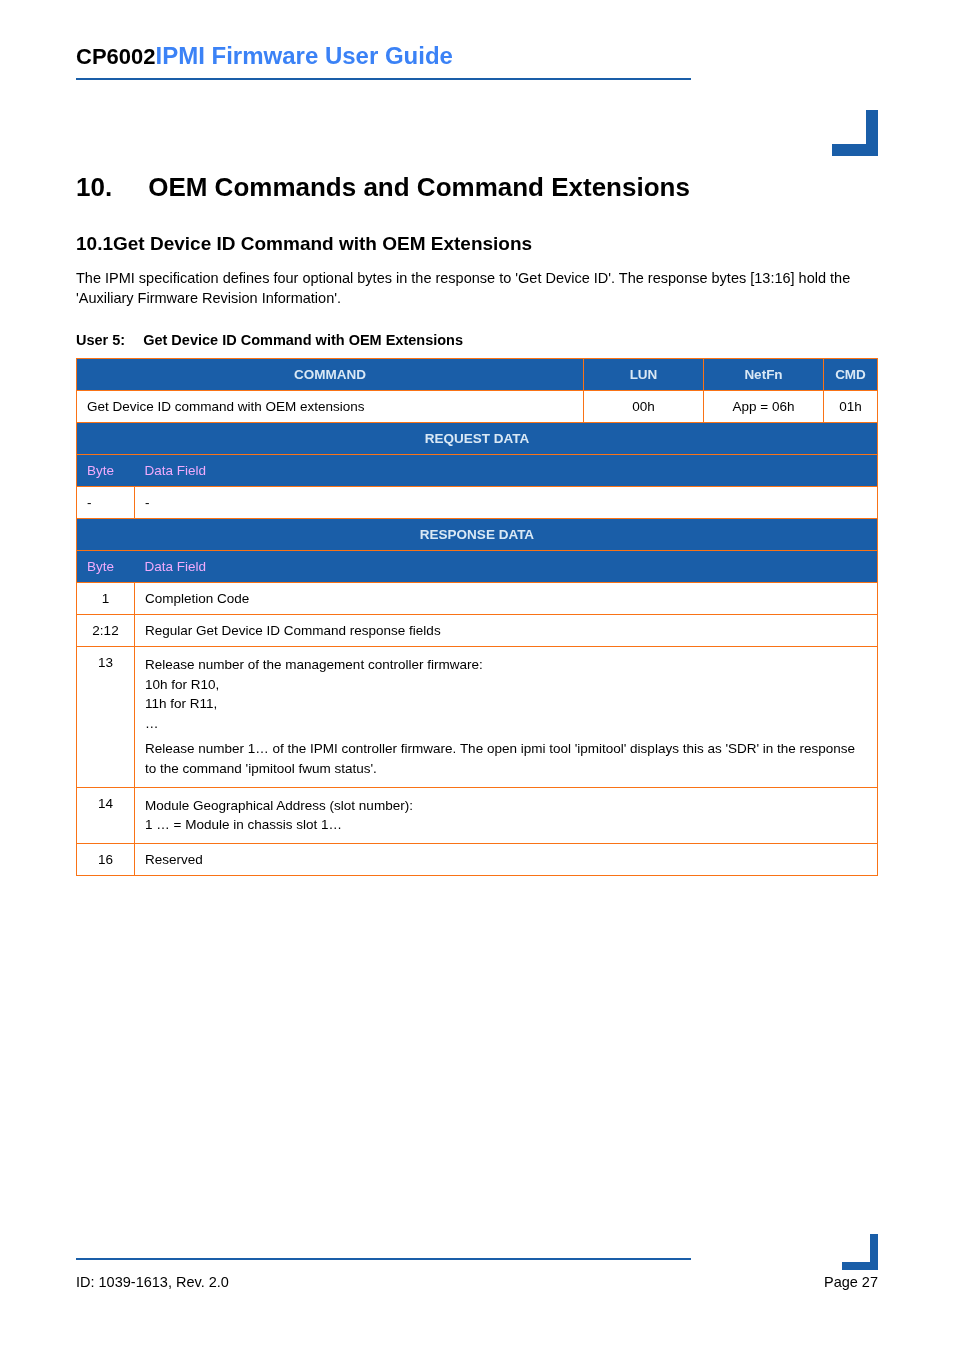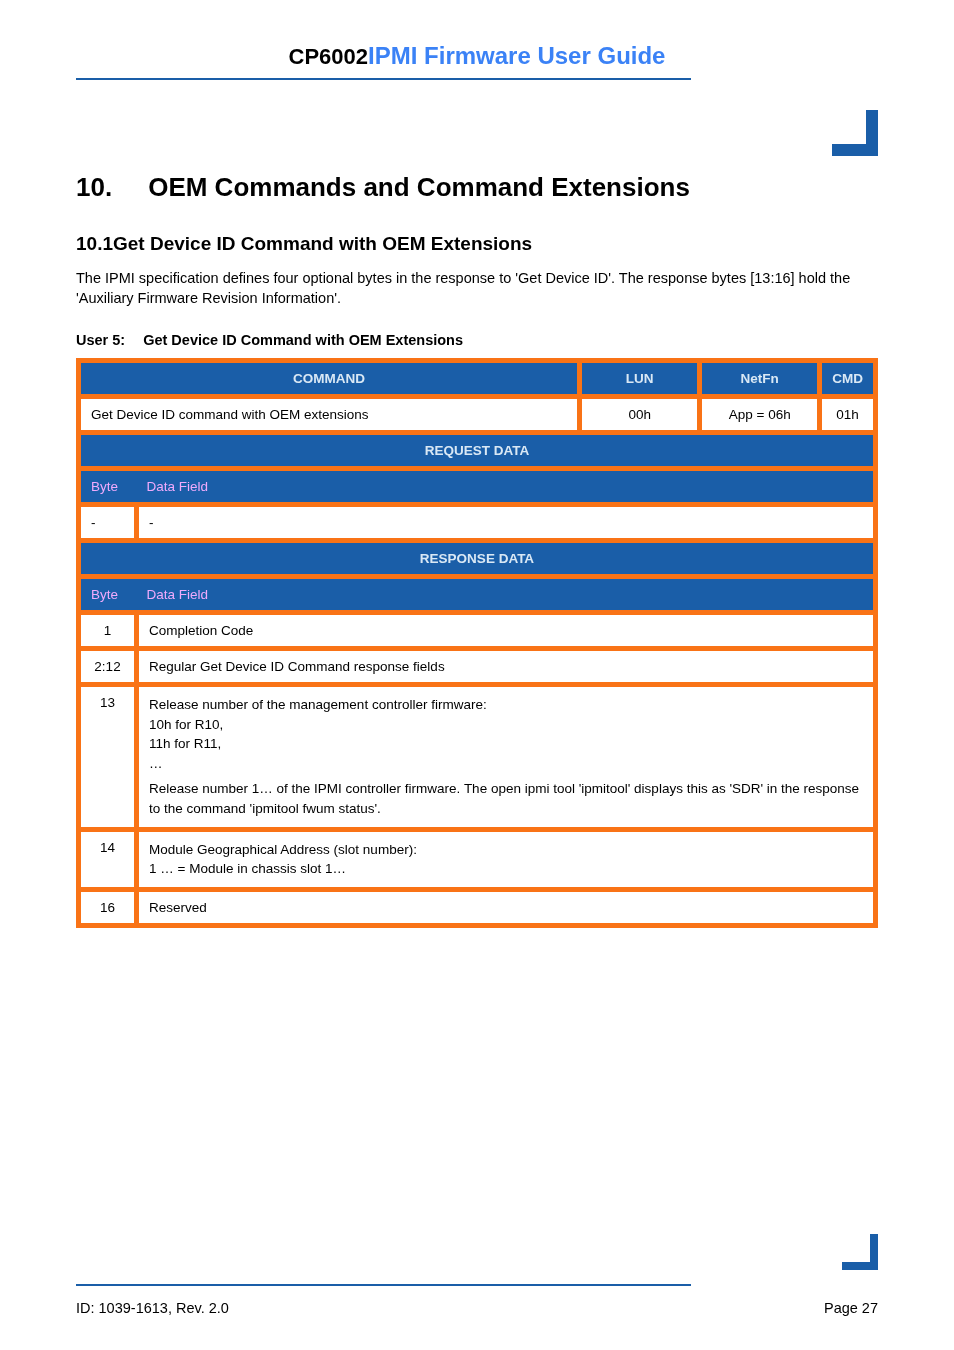--- a/index.html
+++ b/index.html
@@ -6,21 +6,21 @@
   body {
     font-family: Arial, Helvetica, sans-serif;
     background: #fff;
     width: 954px;
     height: 1350px;
     position: relative;
     padding: 42px 76px 42px 76px;
   }
   .header-row {
     display: flex;
-    justify-content: center;
+    justify-content: flex-start;
     align-items: baseline;
     padding-bottom: 6px;
   }
   .header-left { font-size: 22px; font-weight: bold; color: #000; }
   .header-right { font-size: 24px; font-weight: bold; color: #3b82f6; }
   .header-rule { border: none; border-top: 2px solid #1a5ea8; margin-top: 2px; width: 615px; }
   .corner-mark {
     position: absolute;
     top: 110px;
     right: 76px;
@@ -51,21 +51,21 @@
     font-size: 14.5px; font-weight: bold;
     display: flex; gap: 18px;
   }
   table.cmd {
     margin-top: 10px;
     border-collapse: collapse;
     width: 100%;
     font-size: 13.5px;
   }
   table.cmd td, table.cmd th {
-    border: 5px solid #f97316;
+    border: 1px solid #f97316;
     padding: 8px 10px;
     vertical-align: top;
   }
   .hdr-row td, .hdr-row th {
     background: #1a5ea8;
     color: #d9e8f5;
     font-weight: bold;
     text-align: center;
   }
   .subhdr td {
@@ -85,21 +85,21 @@
   .center { text-align: center; }
   .col-byte { width: 58px; text-align: center; }
   .multi { line-height: 1.45; }
   .col-lun { width: 120px; }
   .col-netfn { width: 120px; }
   .col-cmd { width: 54px; }
   .footer {
     position: absolute;
     left: 76px;
     right: 76px;
-    bottom: 34px;
+    bottom: 60px;
     text-align: center;
   }
   .footer-rule { border: none; border-top: 2px solid #1a5ea8; width: 615px; margin-bottom: 14px; }
   .footer-row { display:flex; justify-content: space-between; font-size: 14.5px; }
   .footer-mark {
     position: absolute;
     right: 76px;
     bottom: 80px;
     width: 36px; height: 36px;
   }

